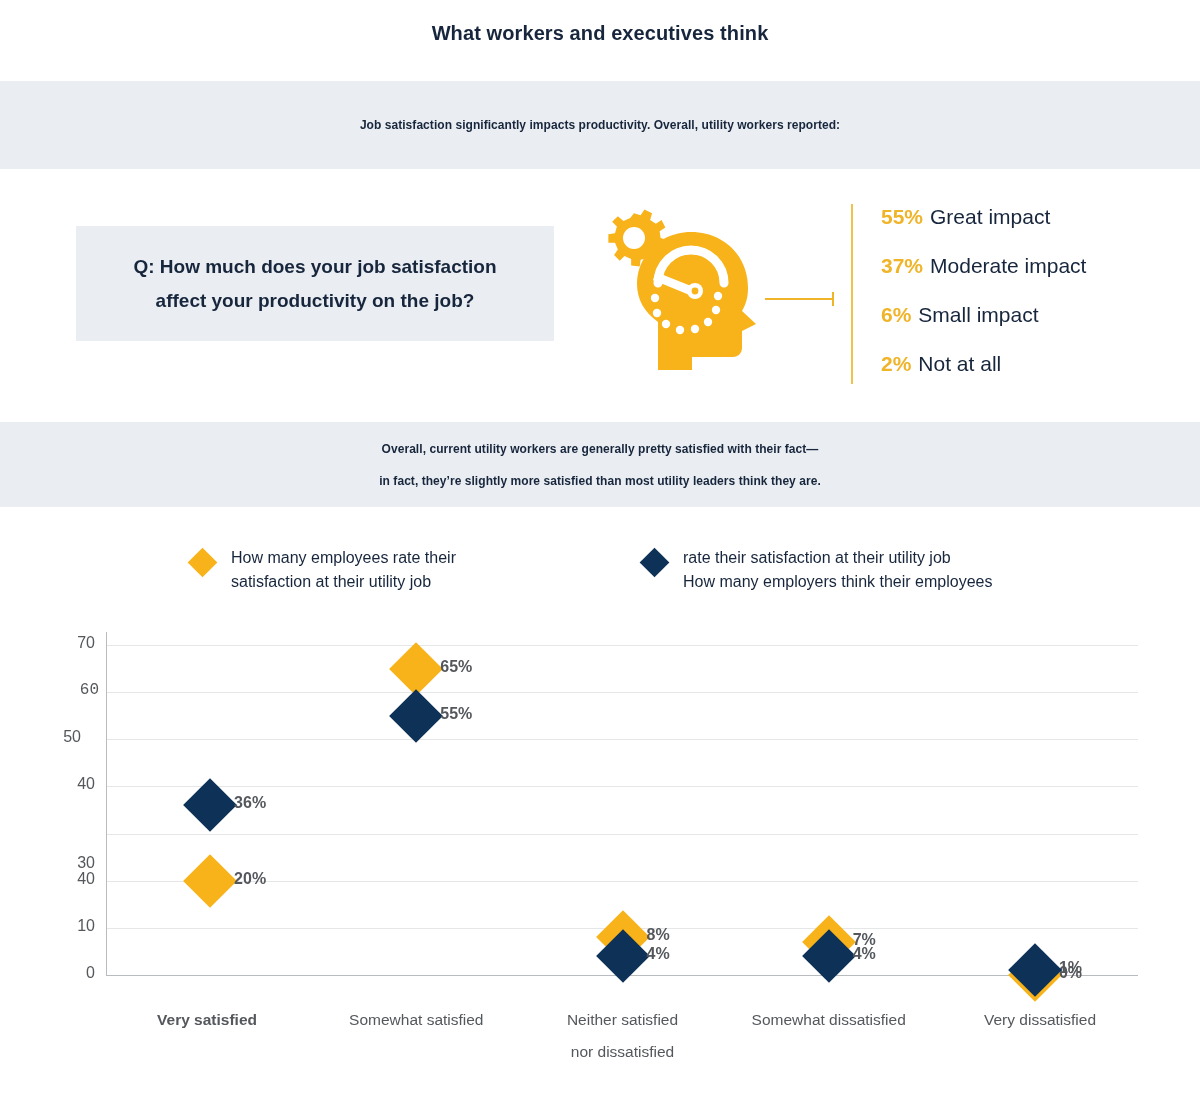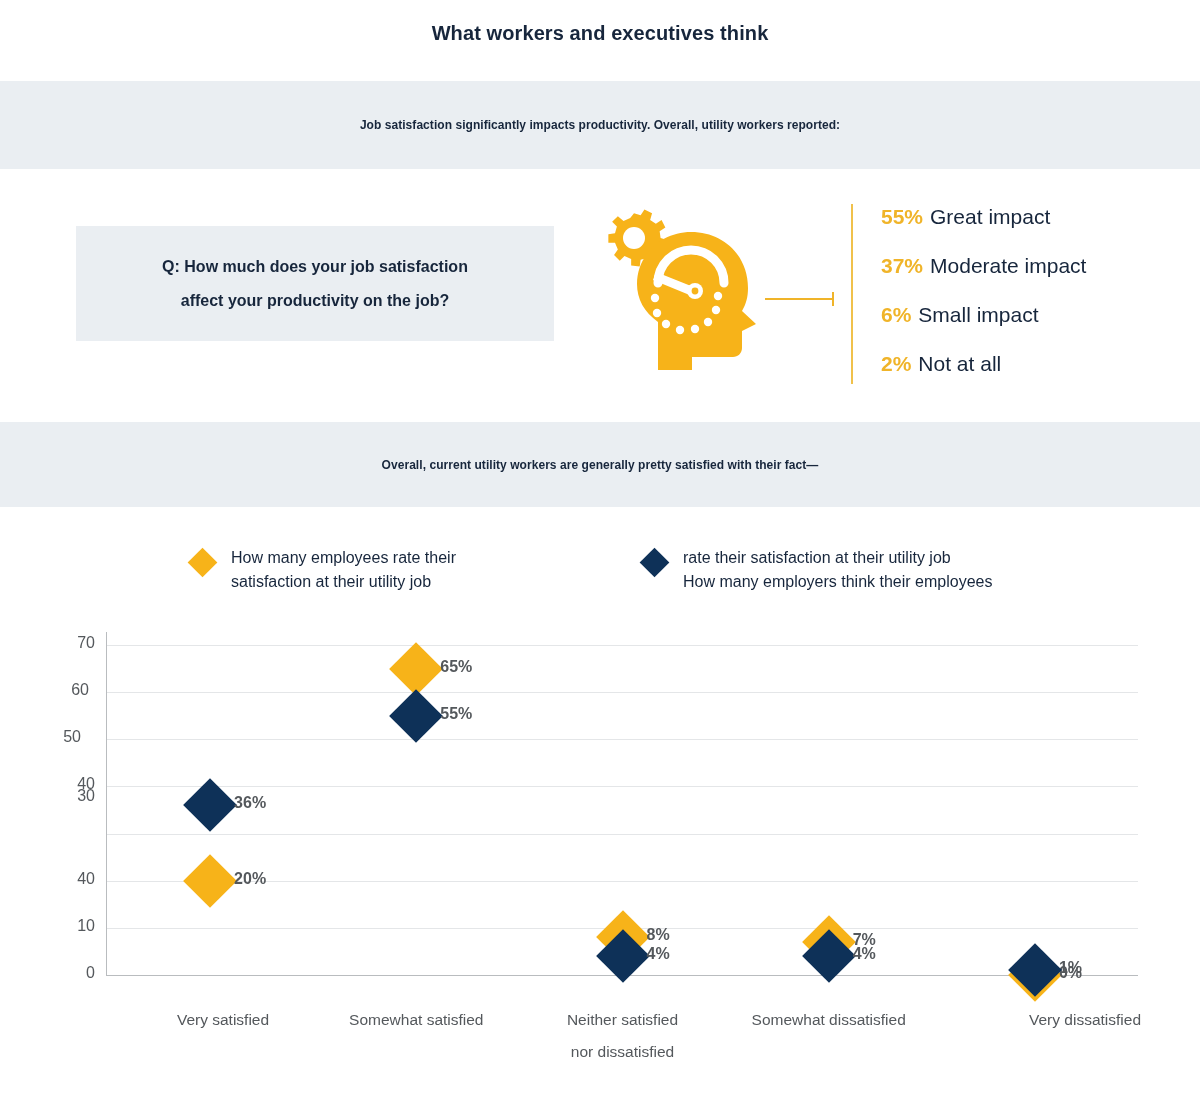--- a/index.html
+++ b/index.html
@@ -50,21 +50,21 @@
     position: absolute;
     left: 76px; top: 226px;
     width: 478px; height: 115px;
     background: #eaeef2;
     display: flex;
     flex-direction: column;
     align-items: center;
     justify-content: center;
   }
   .question-line {
-    font-size: 16px;
+    font-size: 19px;
     font-weight: 700;
     color: #17263c;
     line-height: 34px;
     text-align: center;
   }
 
   
   .icon-wrap {
     position: absolute;
     left: 596px; top: 200px;
@@ -268,20 +268,21 @@
       <span class="impact-label">Small impact</span>
     </div>
     <div class="impact-item">
       <span class="impact-pct">2%</span>
       <span class="impact-label">Not at all</span>
     </div>
   </div>
 
   <div class="band band-2">
     <div class="band-line">Overall, current utility workers are generally pretty satisfied with their fact—</div>
+    <div class="band-line">in fact, they’re slightly more satisfied than most utility leaders think they are.</div>
   </div>
 
   <div class="legend">
     <div class="legend-item legend-1">
       <div class="legend-dia dia-yellow"></div>
       <div class="legend-text">
         <div>How many employees rate their</div>
         <div>satisfaction at their utility job</div>
       </div>
     </div>
@@ -343,39 +344,39 @@
         </div>
         <div class="dpoint" style="left: 927.9px; top: 325.286px; z-index: 3;">
           <div class="dia" style="background: rgb(14, 49, 88);"></div>
           <div class="dlabel">1%</div>
         </div>
       </div>
     <div id="yticks">
         <div class="ytick" style="left: 49px; top: 964px;">0</div>
         <div class="ytick" style="left: 49px; top: 916.857px;">10</div>
         <div class="ytick" style="left: 49px; top: 869.714px;">40</div>
-        <div class="ytick" style="left: 49px; top: 787px;">30</div>
+        <div class="ytick" style="left: 49px; top: 854px;">30</div>
         <div class="ytick" style="left: 49px; top: 775.429px;">40</div>
         <div class="ytick" style="left: 35px; top: 728.286px;">50</div>
-        <div class="ytick" style="left: 43px; top: 681.143px;">60</div>
+        <div class="ytick" style="left: 53px; top: 681.143px; font-family: Liberation Mono, monospace;">60</div>
         <div class="ytick" style="left: 49px; top: 634px;">70</div>
       </div>
     <div class="xlabels" id="xlabels">
-        <div class="xlabel" style="left: 223px; top: 0px;">
+        <div class="xlabel" style="left: 207px; top: 0px; font-weight: bold;">
           <div>Very satisfied</div>
         </div>
         <div class="xlabel" style="left: 416.3px; top: 0px;">
           <div>Somewhat satisfied</div>
         </div>
         <div class="xlabel" style="left: 622.5px; top: 0px;">
           <div>Neither satisfied</div>
           <div>nor dissatisfied</div>
         </div>
         <div class="xlabel" style="left: 828.7px; top: 0px;">
           <div>Somewhat dissatisfied</div>
         </div>
-        <div class="xlabel" style="left: 1085px; top: 0px;">
+        <div class="xlabel" style="left: 1040px; top: 0px;">
           <div>Very dissatisfied</div>
         </div>
       </div>
   </div>
 
 </div>
 
 </body></html>

